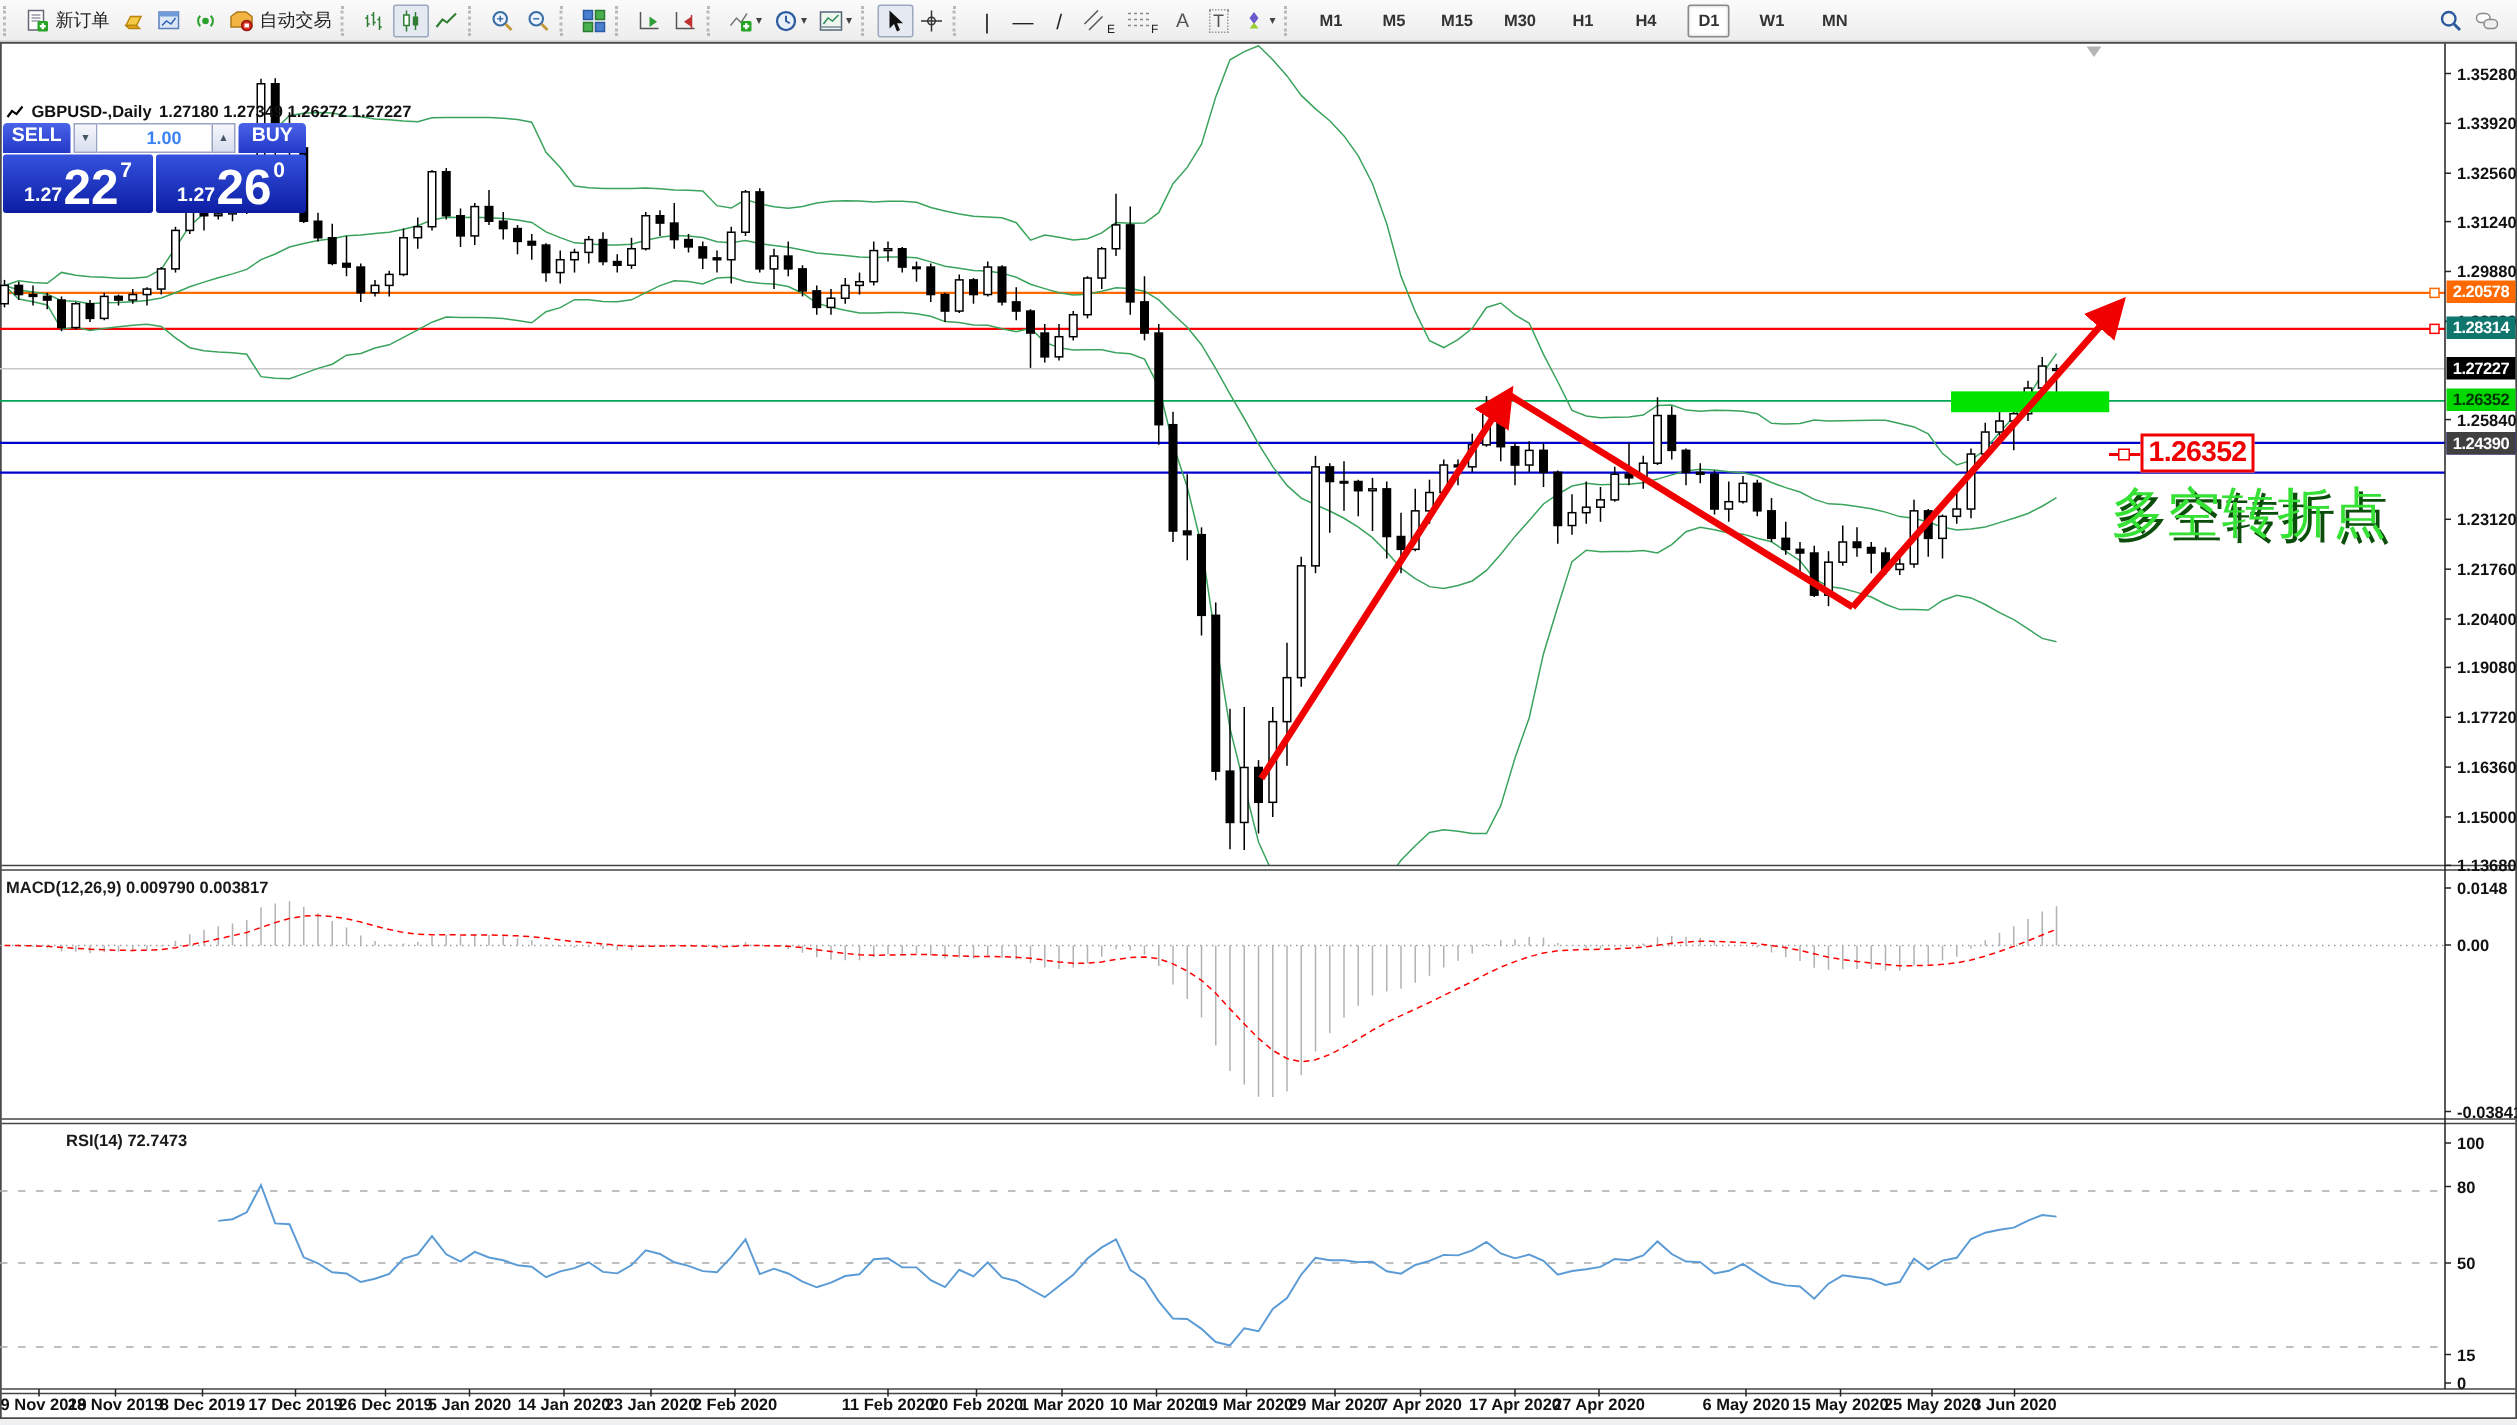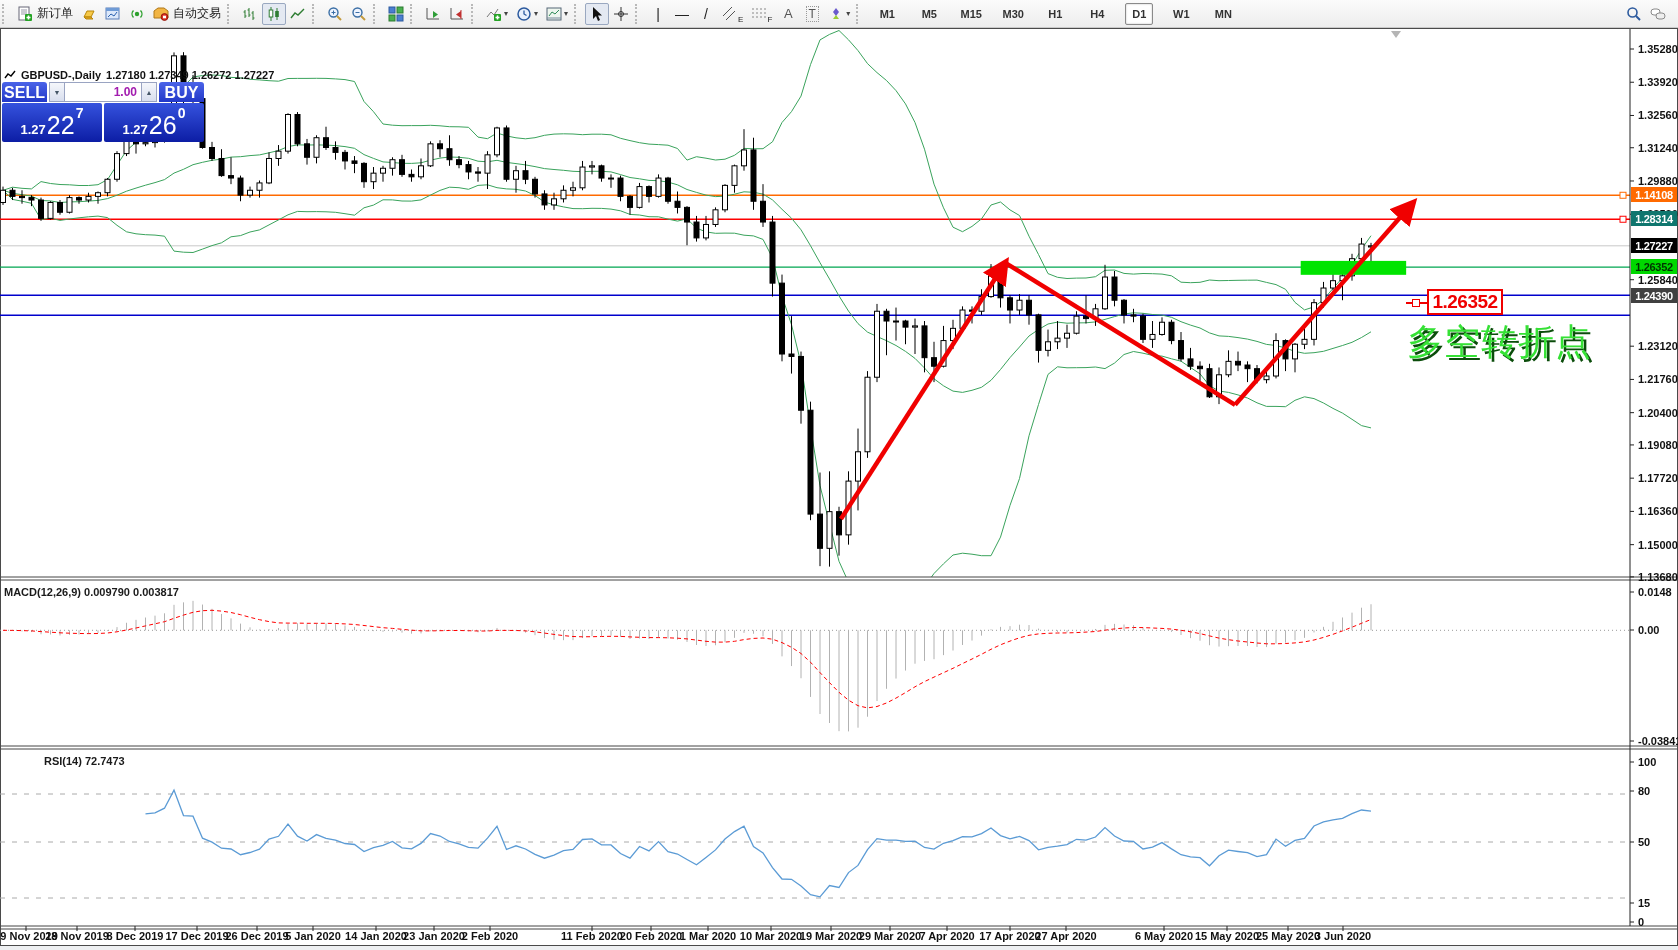--- a/index.html
+++ b/index.html
@@ -23,33 +23,33 @@
   #chartwin{position:absolute;left:0;top:28px;width:1678px;height:918px;background:#fff;
     border:1px solid #4a4a4a;box-sizing:border-box;}
   #chart-svg{position:absolute;left:0;top:0;z-index:1;}
   .overlay{position:absolute;z-index:5;margin-top:36px;}
   #title-row{left:4px;top:33px;display:flex;align-items:center;gap:5px;
     font-size:11px;font-weight:bold;color:#111;z-index:6;}
   #title-row .ohlc{font-weight:bold;}
   
   #trade-panel{left:2px;top:46px;width:202px;height:60px;z-index:7;}
   .tp-tab{position:absolute;height:20px;width:45px;top:0;border-radius:3px 3px 0 0;
-    background:linear-gradient(#4a63e8,#2238c8);color:#fff;font-size:16px;font-weight:bold;
-    display:flex;align-items:flex-end;justify-content:center;}
+    background:linear-gradient(#4a63e8,#2238c8);color:#fff;font-size:13px;font-weight:bold;
+    display:flex;align-items:flex-start;justify-content:center;}
   #vol-box{position:absolute;left:47px;top:0;width:108px;height:20px;display:flex;}
   .spin{width:16px;height:20px;background:linear-gradient(#f5f7fb,#d8deee);border:1px solid #9aa4c2;
     box-sizing:border-box;font-size:7px;color:#456;display:flex;align-items:center;justify-content:center;}
   #vol-value{flex:1;height:20px;background:#fff;border:1px solid #9aa4c2;border-left:none;border-right:none;
-    box-sizing:border-box;font-size:12px;color:#a21caf;display:flex;align-items:center;justify-content:flex-end;
-    padding-right:4px;font-weight:bold;}
+    box-sizing:border-box;font-size:12px;color:#3b82f6;display:flex;align-items:center;justify-content:flex-end;
+    padding-right:20px;font-weight:bold;}
   .tp-price{position:absolute;top:21px;height:39px;width:100px;color:#fff;
     background:linear-gradient(#3552de,#0c1da4);display:flex;align-items:flex-end;
     justify-content:center;padding-bottom:2px;box-sizing:border-box;border-radius:2px;}
   .tp-small{font-size:13px;font-weight:bold;margin-bottom:3px;}
-  .tp-big{font-size:25px;font-weight:normal;line-height:30px;margin:0 1px;}
+  .tp-big{font-size:33px;font-weight:bold;line-height:30px;margin:0 1px;}
   .tp-sup{font-size:14px;font-weight:bold;align-self:flex-start;margin-top:2px;}
   
   .price-tag{position:absolute;left:1631px;width:46px;height:15px;font-size:11px;font-weight:bold;
     display:flex;align-items:center;justify-content:center;z-index:6;letter-spacing:-0.3px;}
   
   #callout-box{left:1427px;top:253px;width:72px;height:22px;border:2px solid #f00000;background:#fff;
     color:#f00000;font-size:19px;font-weight:bold;display:flex;align-items:center;justify-content:center;
     z-index:6;letter-spacing:-0.5px;}
   #callout-line{left:1406px;top:266px;width:21px;height:2px;background:#f00000;z-index:6;}
   #callout-handle{left:1412px;top:263px;width:6px;height:6px;background:#fff;border:1px solid #f00000;z-index:6;}
@@ -865,21 +865,21 @@
   <div class="tp-price" style="left:102px;">
     <span class="tp-small">1.27</span>
     <span class="tp-big">26</span>
     <span class="tp-sup">0</span>
   </div>
 </div>
 
 <div class="ind-label" style="top:586px;">MACD(12,26,9) 0.009790 0.003817</div>
 <div class="ind-label" style="top:755px;padding-left:40px;">RSI(14) 72.7473</div>
 
-<div class="price-tag" style="top: 187px; background: rgb(255, 106, 0); color: rgb(255, 255, 255);">1.14108</div>
+<div class="price-tag" style="top: 187px; background: rgb(255, 106, 0); color: rgb(255, 255, 255);">2.20578</div>
 <div class="price-tag" style="top: 211px; background: #0f766e; color: rgb(255, 255, 255);">1.28314</div>
 <div class="price-tag" style="top: 238px; background: rgb(0, 0, 0); color: rgb(255, 255, 255);">1.27227</div>
 <div class="price-tag" style="top: 259px; background: rgb(0, 216, 0); color: rgb(0, 51, 0);">1.26352</div>
 <div class="price-tag" style="top: 288px; background: rgb(0, 0, 212); color: rgb(255, 255, 255);">1.25201</div>
 <div class="price-tag" style="top: 288px; background: #404040; color: rgb(255, 255, 255);">1.24390</div>
 
 <div id="callout-line" class="overlay"></div>
 <div id="callout-handle" class="overlay"></div>
 <div id="callout-box" class="overlay">1.26352</div>
 <div id="turning-point" class="overlay">多空转折点</div>

